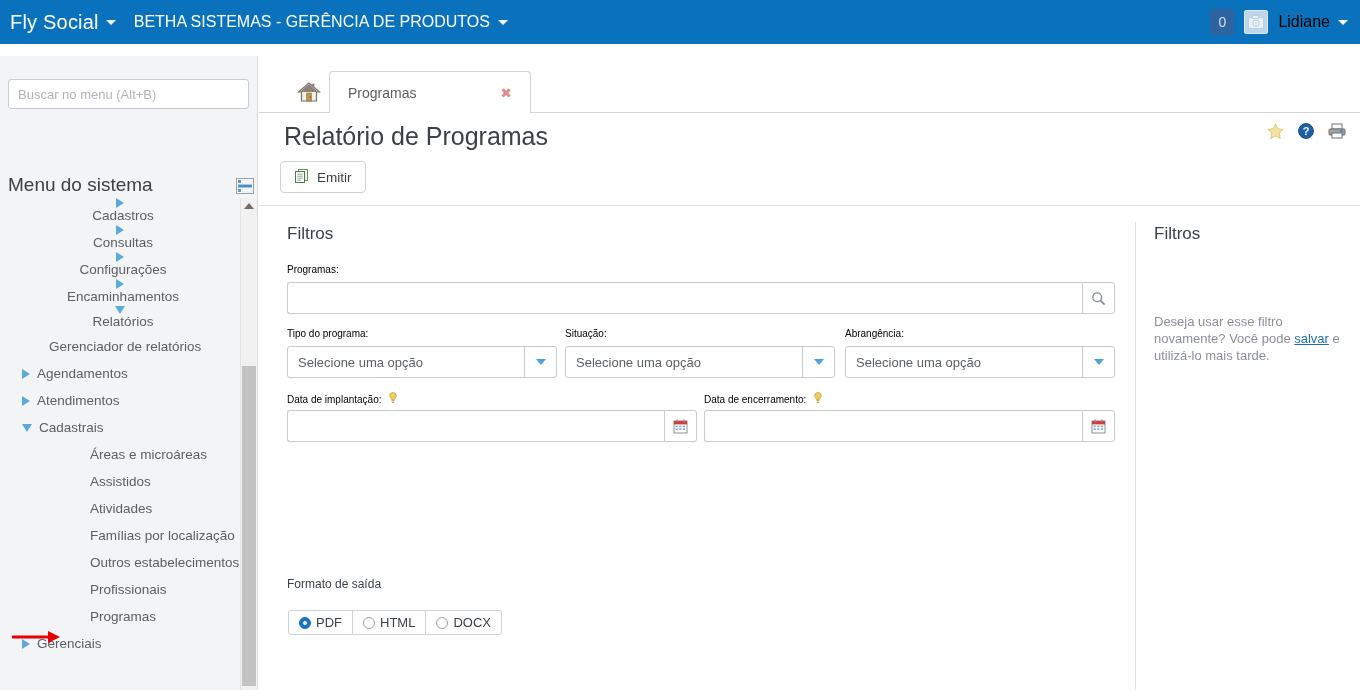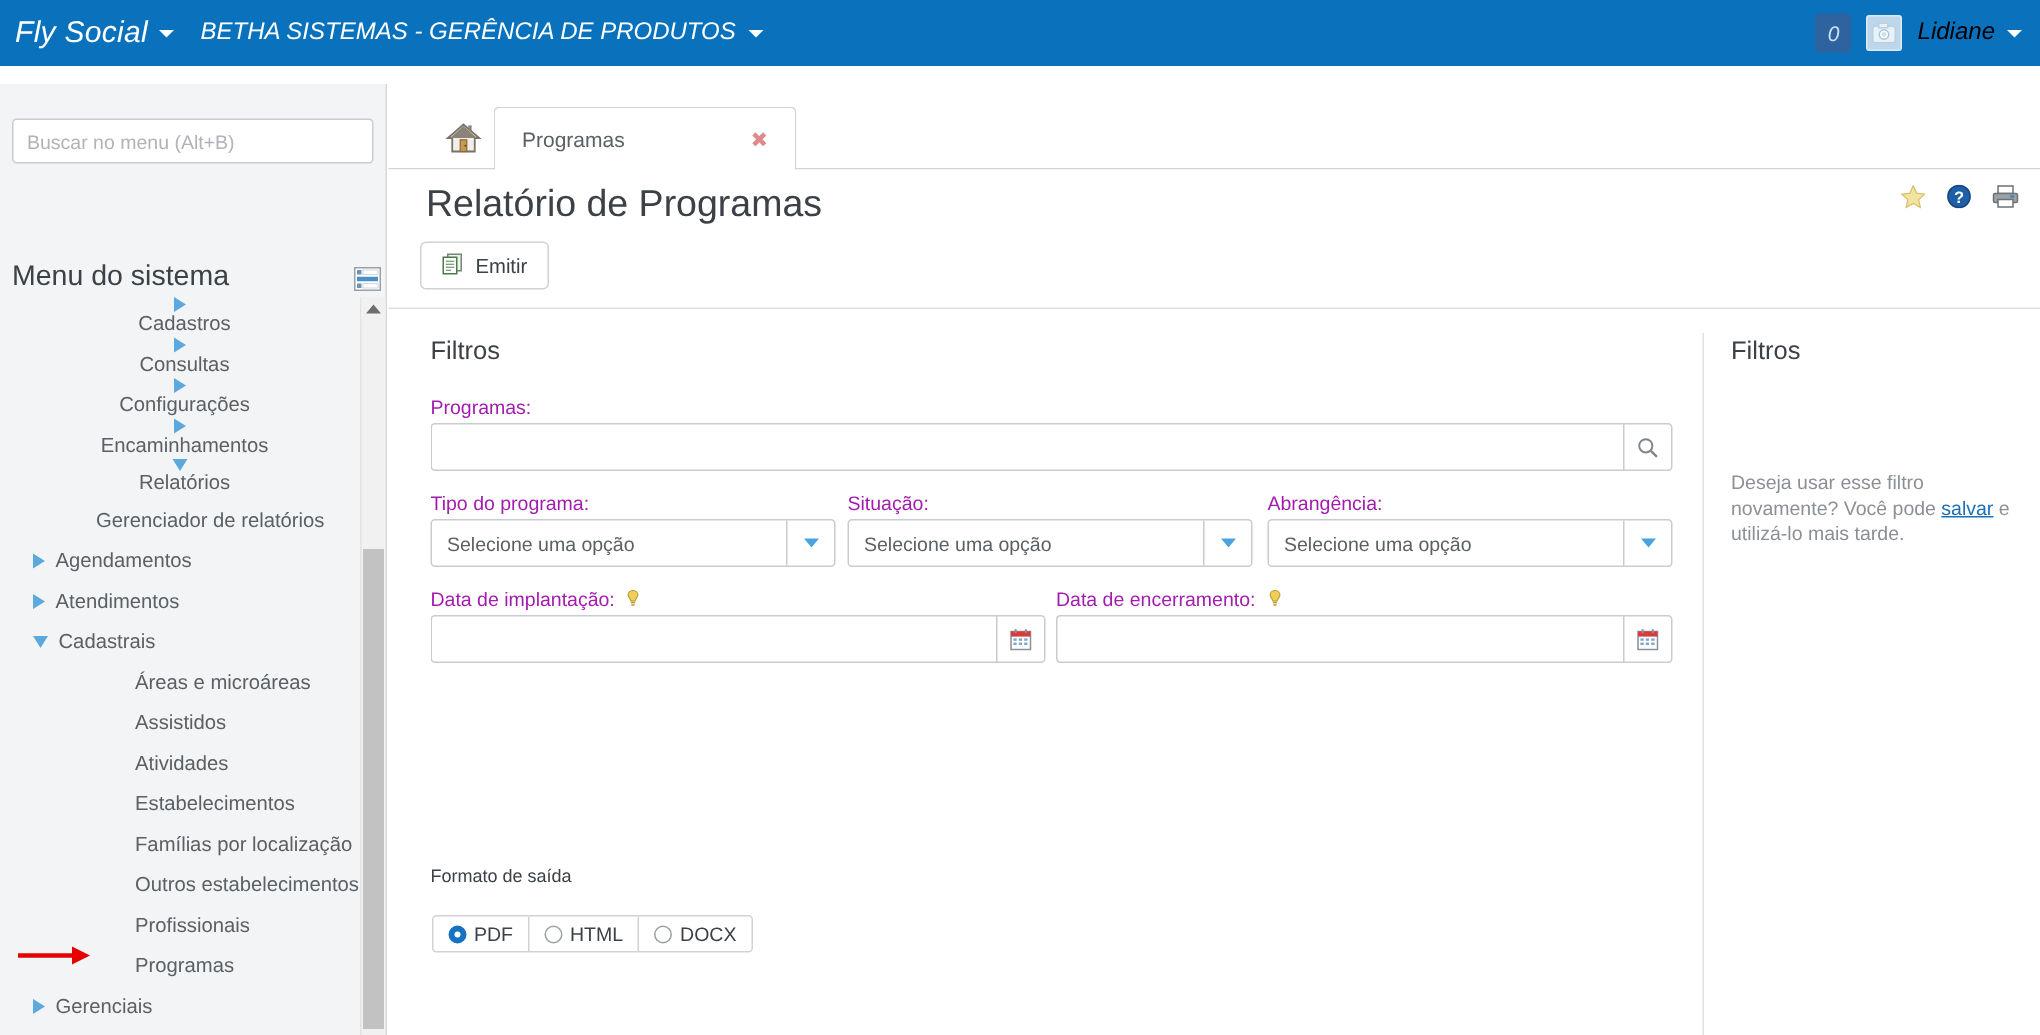--- a/index.html
+++ b/index.html
@@ -12,21 +12,21 @@
     font-size: 13px;
     color: #333;
   }
 
   
   #topbar {
     position: absolute; top: 0; left: 0;
     width: 1360px; height: 44px;
     background: #0a72bd;
     color: #ffffff;
-    display: flex; align-items: center; font-style: italic;
+    display: flex; align-items: center;
   }
   #brand {
     margin-left: 10px;
     font-size: 20px;
     letter-spacing: .2px;
     color: #ffffff;
     display: flex; align-items: center; gap: 7px;
     cursor: pointer;
   }
   #org {
@@ -123,21 +123,21 @@
     border-left: 8px solid #5ca9dd;
   }
   .tri.open {
     border-left: 5px solid transparent;
     border-right: 5px solid transparent;
     border-top: 8px solid #5ca9dd;
   }
   .tri.none { width: 0; margin-right: 0; }
   .lvl0 { padding-left: 6px; flex-direction: column; }
   .lvl1 { padding-left: 22px; }
-  .lvl2 { padding-left: 64px; }
+  .lvl2 { padding-left: 49px; }
   .lvl2b { padding-left: 90px; }
 
   
   #mscroll {
     position: absolute; top: 142px; left: 240px;
     width: 16px; height: 508px;
     background: #f1f1f1;
     border-left: 1px solid #e3e3e3;
   }
   .sb-arrow {
@@ -229,21 +229,21 @@
     background: #dcdee0;
   }
 
   #filters-pane { position: absolute; top: 92px; left: 0; width: 877px; height: 485px; }
   #filters-heading {
     position: absolute; top: 19px; left: 28px;
     font-size: 17px; color: #3b4146;
   }
   .fld-label {
     position: absolute;
-    font-size: 13px; color: #a21caf;
+    font-size: 10px; color: #000000;
   }
   .txtbox {
     position: absolute;
     background: #ffffff;
     border: 1px solid #c8cbd0;
     border-radius: 3px;
     font-family: "Liberation Sans", sans-serif;
     font-size: 13px;
     padding: 0 8px;
     color: #333;
@@ -428,24 +428,20 @@
         <span class="tri none"></span>
         <span>Áreas e microáreas</span>
       </div>
       <div class="mi lvl2b">
         <span class="tri none"></span>
         <span>Assistidos</span>
       </div>
       <div class="mi lvl2b">
         <span class="tri none"></span>
         <span>Atividades</span>
-      </div>
-      <div class="mi lvl2b">
-        <span class="tri none"></span>
-        <span>Estabelecimentos</span>
       </div>
       <div class="mi lvl2b">
         <span class="tri none"></span>
         <span>Famílias por localização</span>
       </div>
       <div class="mi lvl2b">
         <span class="tri none"></span>
         <span>Outros estabelecimentos</span>
       </div>
       <div class="mi lvl2b">

